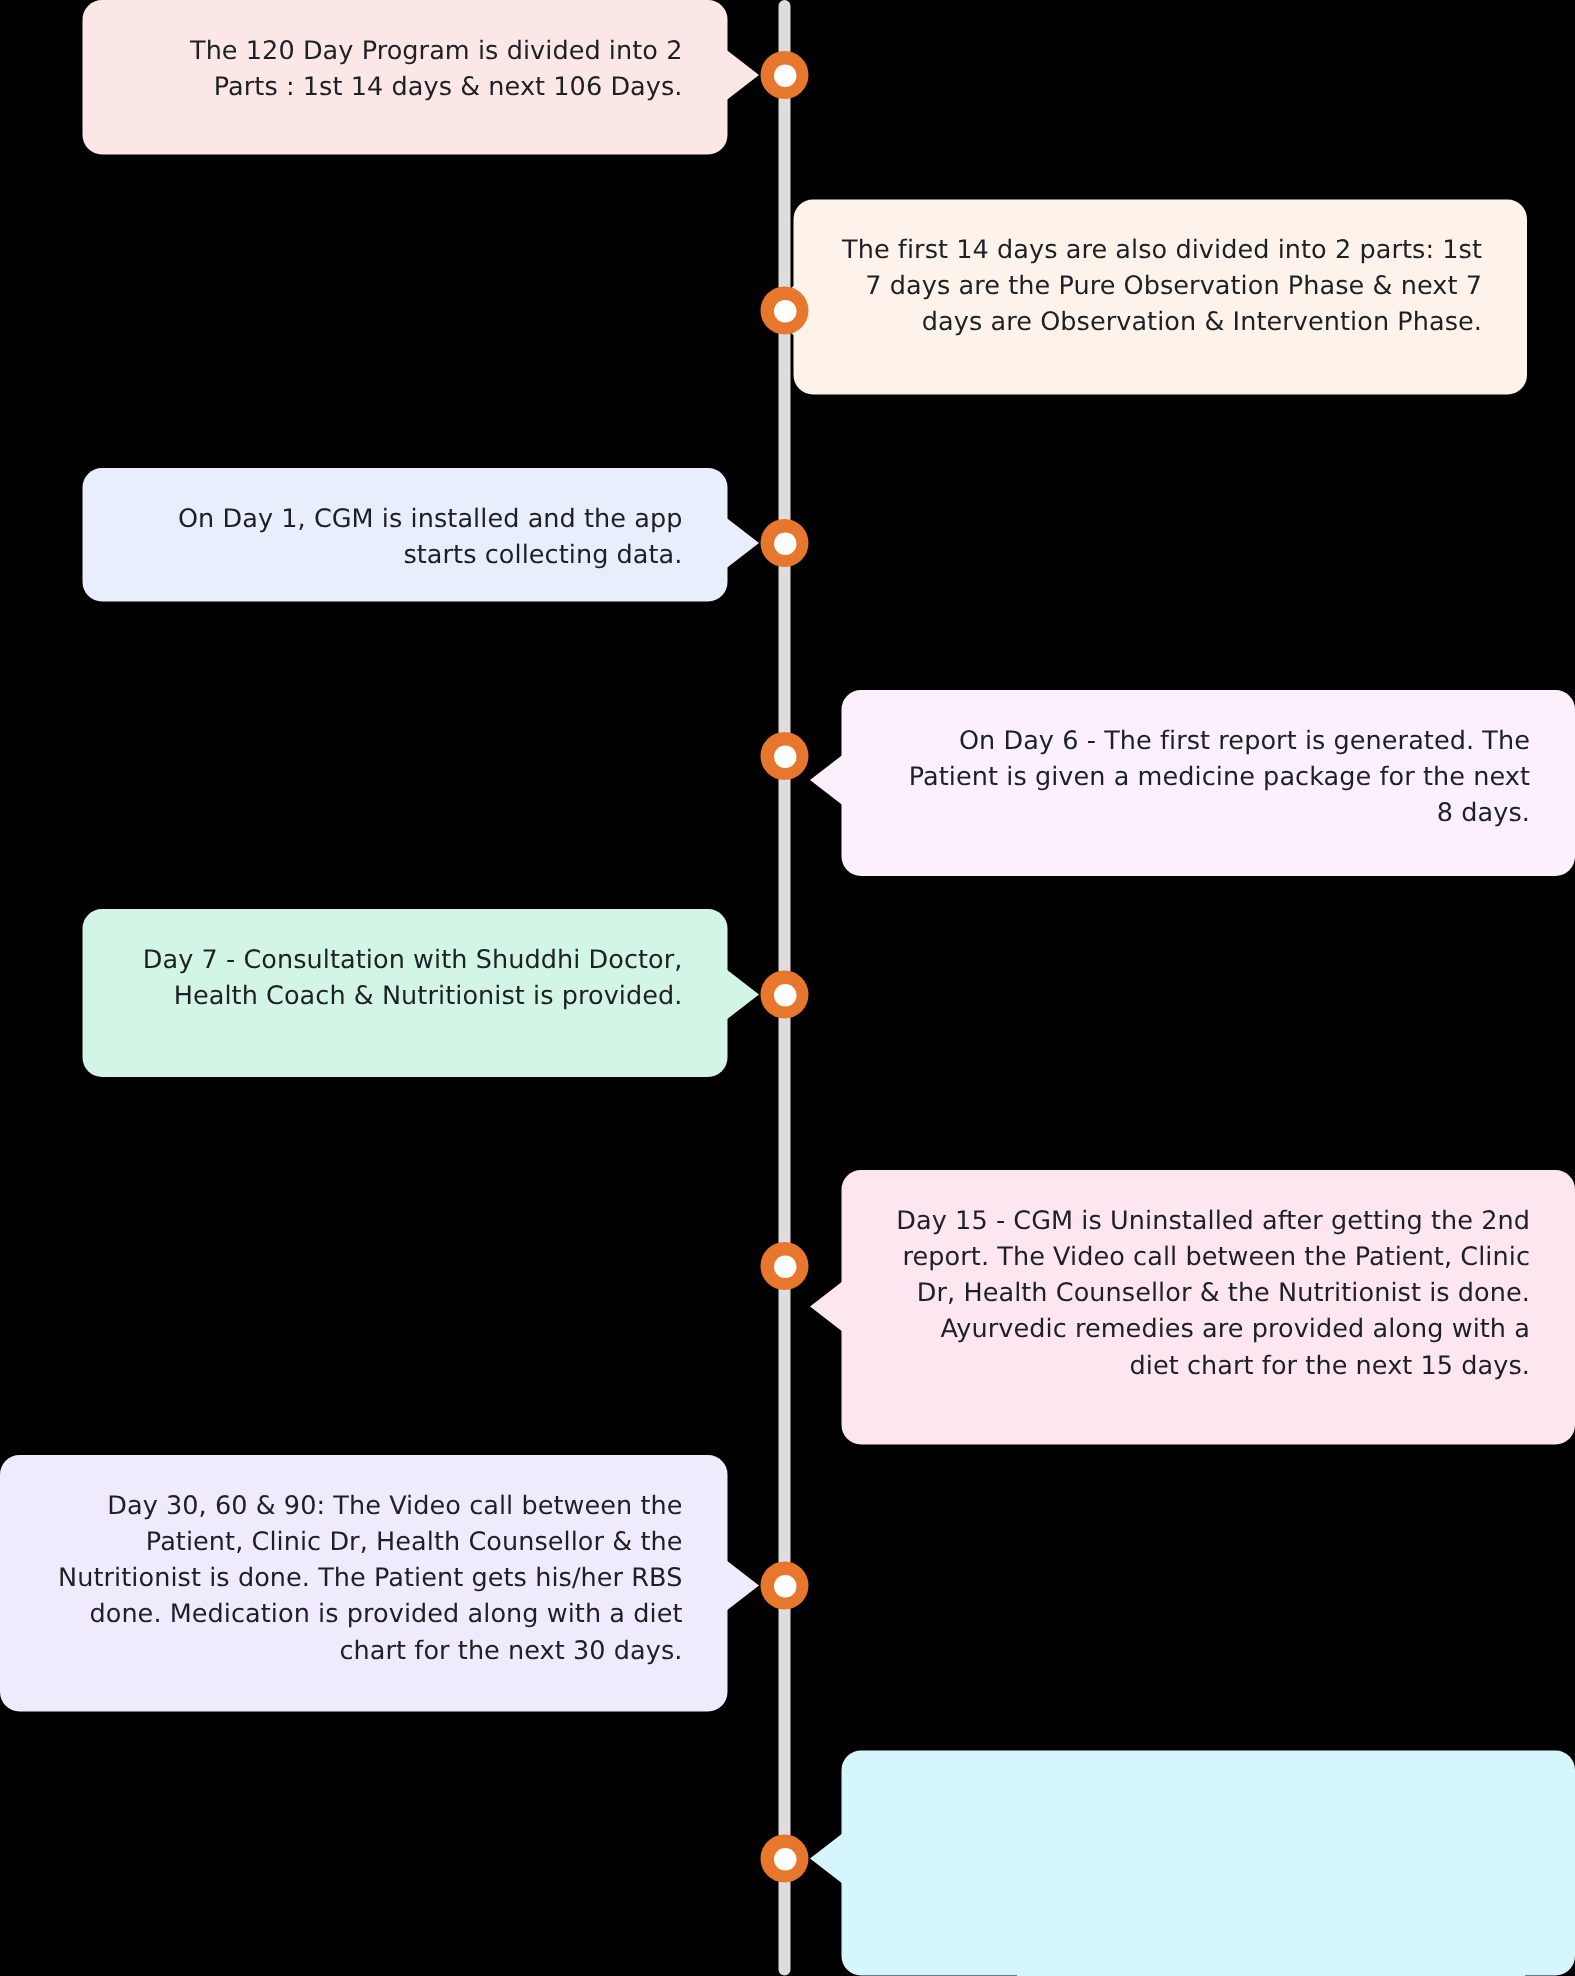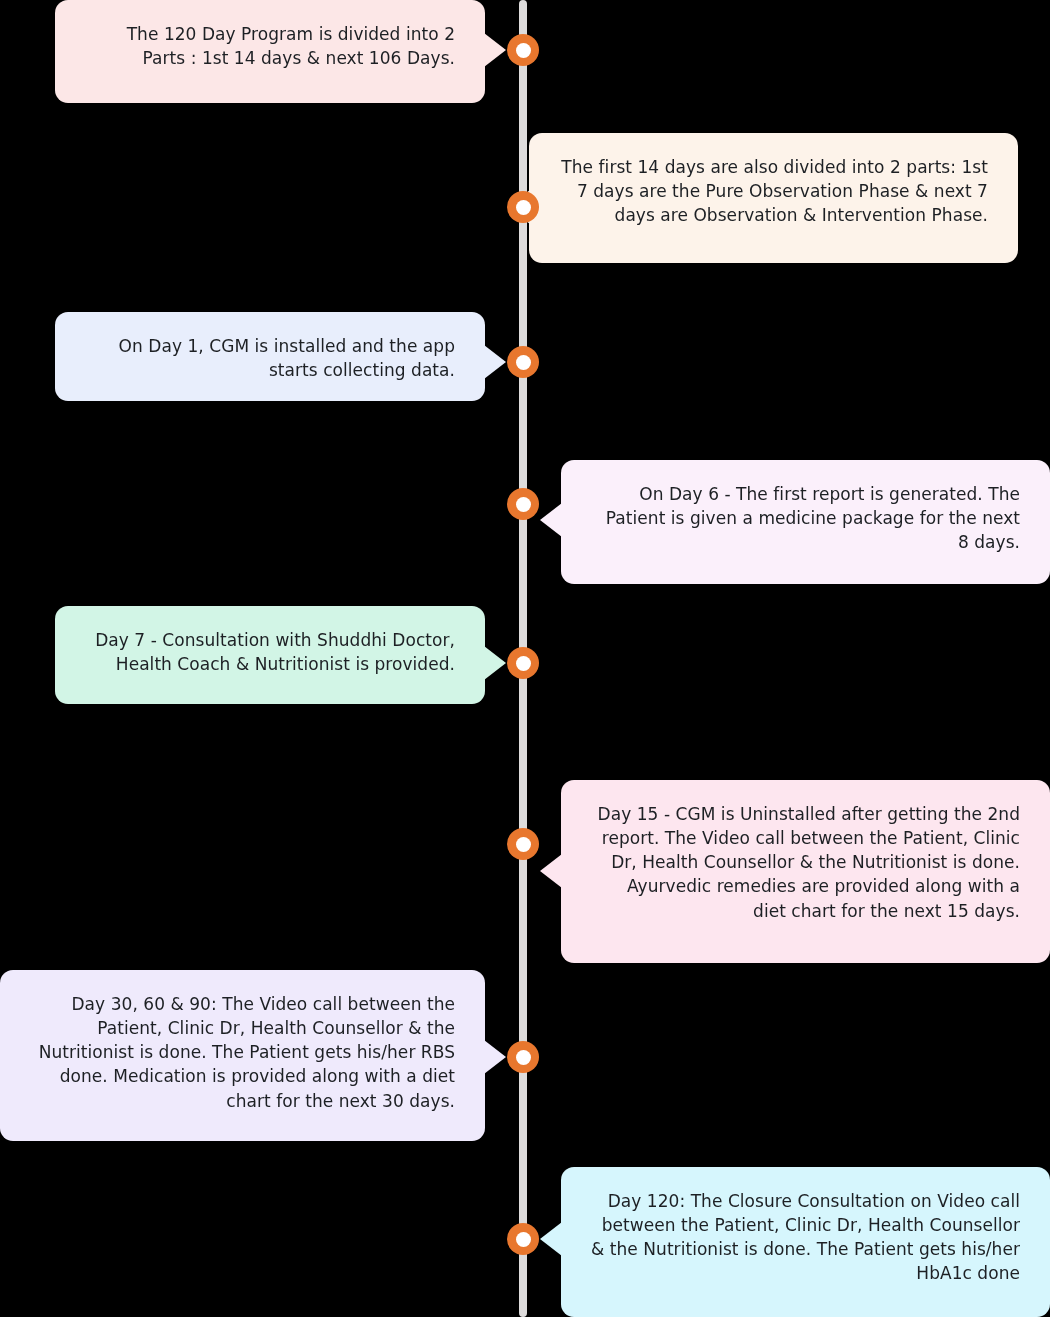--- a/index.html
+++ b/index.html
@@ -124,21 +124,21 @@
   </div>
 
   <div class="card side-right" style="left: 561px; top: 444px; width: 489px; height: 124px; background: rgb(251, 240, 251); color: rgb(29, 32, 36); margin-top: 16px; --tail-color: #fbf0fb;">
     <span class="tail" style="top: 43px;"></span>
     <span class="card-text">On Day 6 -  The first report is generated. The Patient is given a medicine package for the next 8 days.</span>
   </div>
   <div class="node" style="left: 507px; top: 488px; background: rgb(232, 119, 46);">
     <span class="node-core" style="background: rgb(255, 255, 255);"></span>
   </div>
 
-  <div class="card side-left" style="left: 55px; top: 606px; width: 430px; height: 98px; background: rgb(210, 245, 230); color: rgb(29, 32, 36); --tail-color: #d2f5e6;">
+  <div class="card side-left" style="left: 55px; top: 606px; width: 430px; height: 112px; background: rgb(210, 245, 230); color: rgb(29, 32, 36); --tail-color: #d2f5e6;">
     <span class="tail" style="top: 40px;"></span>
     <span class="card-text">Day 7 -  Consultation with Shuddhi Doctor, Health Coach &amp; Nutritionist is provided.</span>
   </div>
   <div class="node" style="left: 507px; top: 647px; background: rgb(232, 119, 46);">
     <span class="node-core" style="background: rgb(255, 255, 255);"></span>
   </div>
 
   <div class="card side-right" style="left: 561px; top: 753px; width: 489px; height: 183px; background: rgb(253, 230, 239); color: rgb(29, 32, 36); margin-top: 27px; --tail-color: #fde6ef;">
     <span class="tail" style="top: 74px;"></span>
     <span class="card-text">Day 15 -  CGM is Uninstalled after getting the 2nd report. The Video call between the Patient, Clinic Dr, Health Counsellor &amp; the Nutritionist is done. Ayurvedic remedies are provided along with a diet chart for the next 15 days.</span>
@@ -150,19 +150,18 @@
   <div class="card side-left" style="left: 0px; top: 970px; width: 485px; height: 171px; padding-left: 38px; padding-right: 30px; background: rgb(239, 234, 252); color: rgb(29, 32, 36); --tail-color: #efeafc;">
     <span class="tail" style="top: 70px;"></span>
     <span class="card-text">Day 30, 60 &amp; 90: The Video call between the Patient, Clinic Dr, Health Counsellor &amp; the Nutritionist is done. The Patient gets his/her RBS done. Medication is provided along with a diet chart for the next 30 days.</span>
   </div>
   <div class="node" style="left: 507px; top: 1041px; background: rgb(232, 119, 46);">
     <span class="node-core" style="background: rgb(255, 255, 255);"></span>
   </div>
 
   <div class="card side-right" style="left: 561px; top: 1167px; width: 489px; height: 150px; background: rgb(214, 246, 253); color: rgb(29, 32, 36); --tail-color: #d6f6fd;">
     <span class="tail" style="top: 55px;"></span>
-    <span class="card-text">Day 120: The Closure Consultation on Video call between the Patient, Clinic Dr, Health Counsellor &amp; the Nutritionist is done. The Patient gets his/her HbA1c done</span>
   </div>
   <div class="node" style="left: 507px; top: 1223px; background: rgb(232, 119, 46);">
     <span class="node-core" style="background: rgb(255, 255, 255);"></span>
   </div>
 
 </div>
 
 </body></html>

